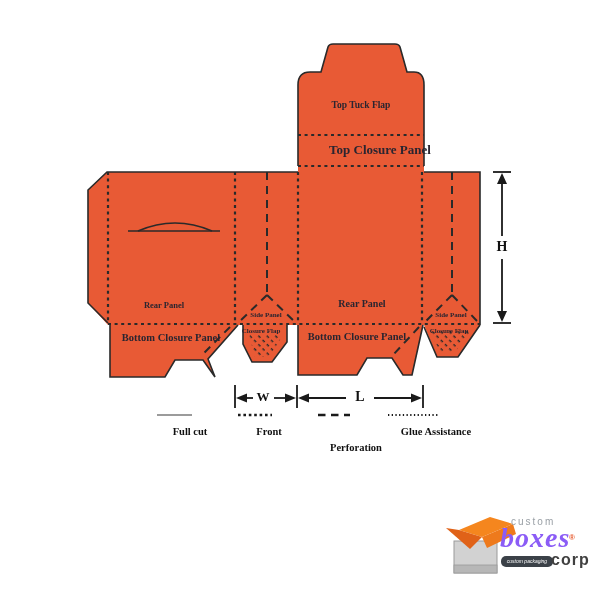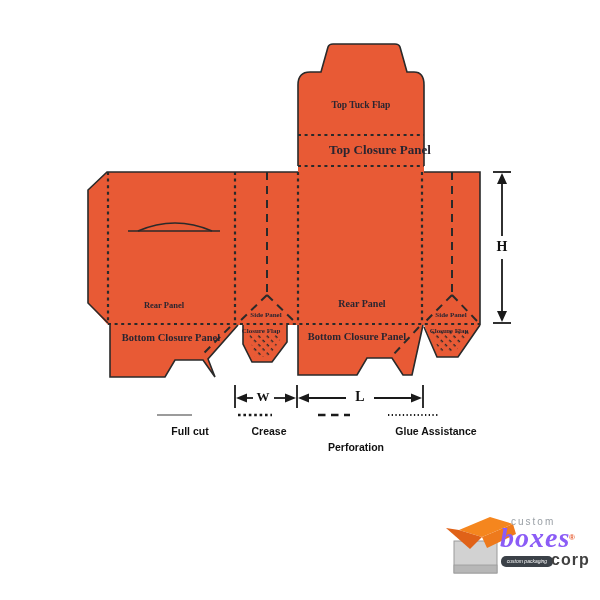--- a/index.html
+++ b/index.html
@@ -4,21 +4,21 @@
 <style>
   html,body{margin:0;padding:0;background:#ffffff;}
   #canvas{position:relative;width:600px;height:600px;background:#ffffff;overflow:hidden;
           font-family:"Liberation Serif",serif;}
   svg{position:absolute;left:0;top:0;}
   .lbl{position:absolute;transform:translate(-50%,-50%);white-space:nowrap;
        color:#2a2530;font-weight:bold;font-family:"Liberation Serif",serif;}
   .dim{position:absolute;transform:translate(-50%,-50%);white-space:nowrap;
        color:#111;font-weight:bold;font-family:"Liberation Serif",serif;}
   .legend-lbl{position:absolute;transform:translate(-50%,-50%);white-space:nowrap;
-       color:#101010;font-weight:bold;font-size:10.5px;font-family:Liberation Sans, sans-serif;padding-left:28px;}
+       color:#101010;font-weight:bold;font-size:10.5px;font-family:Liberation Serif, serif;padding-left:28px;}
   #title{position:absolute;left:113px;top:120px;font-family:"Liberation Sans",sans-serif;
        font-size:17px;font-weight:bold;color:#1d1d1d;}
   #title .prefix{font-style:italic;}
   
   .logo-custom{position:absolute;left:511px;top:516px;color:#9aa0a6;font-size:10px;
        letter-spacing:2px;font-weight:normal;font-family:"Liberation Sans",sans-serif;}
   .logo-boxes{position:absolute;left:500px;top:522px;color:#8b5cf6;font-size:28px;
        font-style:italic;font-weight:bold;font-family:"Liberation Serif",serif;letter-spacing:1px;}
   .logo-reg{position:absolute;left:569px;top:533px;color:#e65426;font-size:8px;font-weight:bold;
        font-family:"Liberation Sans",sans-serif;}
@@ -142,21 +142,21 @@
   <div class="lbl" style="left:451px;top:315px;font-size:7px;">Side Panel</div>
   <div class="lbl" style="left:449px;top:331px;font-size:7px;">Closure Flap</div>
   <div class="lbl" style="left:171px;top:337px;font-size:10.5px;">Bottom Closure Panel</div>
   <div class="lbl" style="left:357px;top:336px;font-size:10.5px;">Bottom Closure Panel</div>
 
   <div class="dim" style="left:502px;top:247px;font-size:14px;">H</div>
   <div class="dim" style="left:263px;top:397px;font-size:13px;">W</div>
   <div class="dim" style="left:360px;top:397px;font-size:14px;">L</div>
 
   <div class="legend-lbl" style="left:176px;top:431px;">Full cut</div>
-  <div class="legend-lbl" style="left:255px;top:431px;">Crease</div>
+  <div class="legend-lbl" style="left:255px;top:431px;">Front</div>
   <div class="legend-lbl" style="left:342px;top:447px;">Perforation</div>
   <div class="legend-lbl" style="left:422px;top:431px;text-align:right;">Glue Assistance</div>
 
   <div>
     <div class="logo-custom">custom</div>
     <div class="logo-boxes">boxes</div>
     <div class="logo-reg">®</div>
     <div class="logo-banner">custom packaging solutions</div>
     <div class="logo-corp">corp</div>
   </div>

